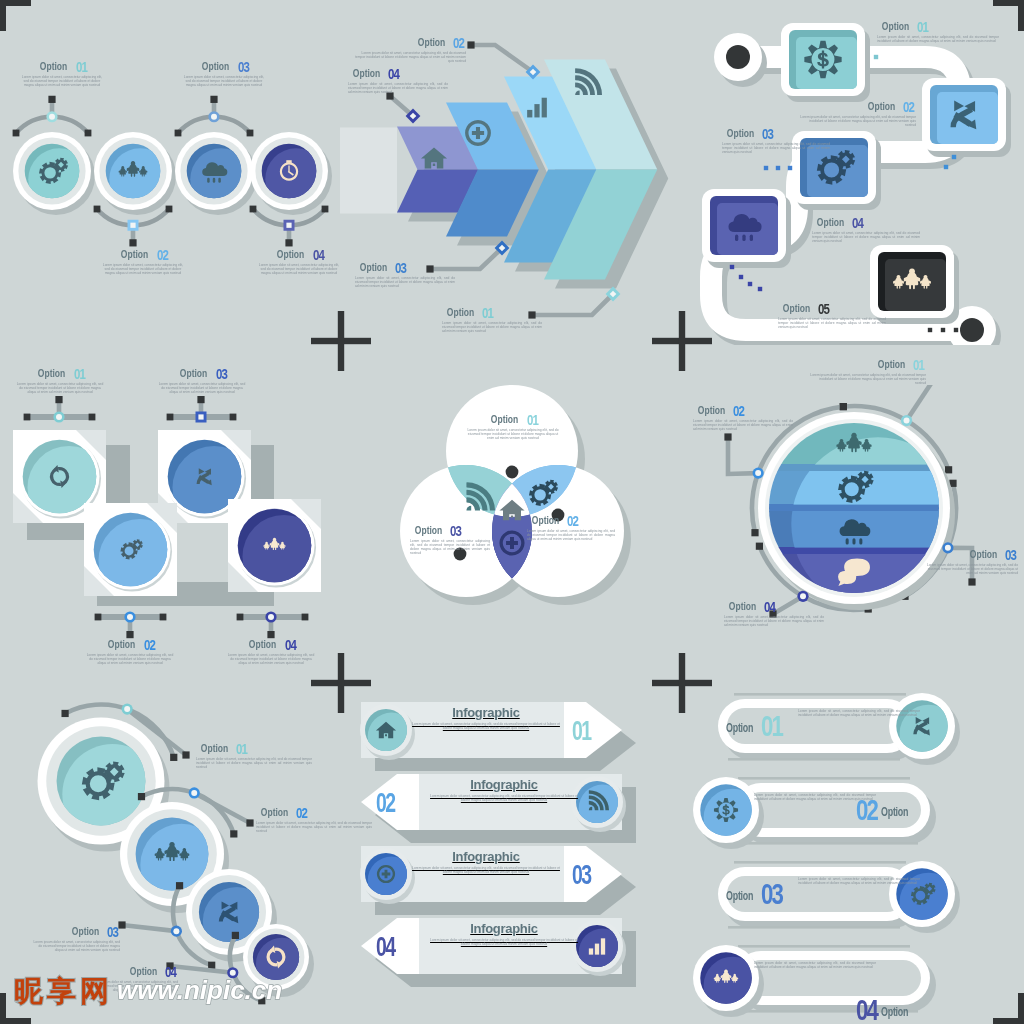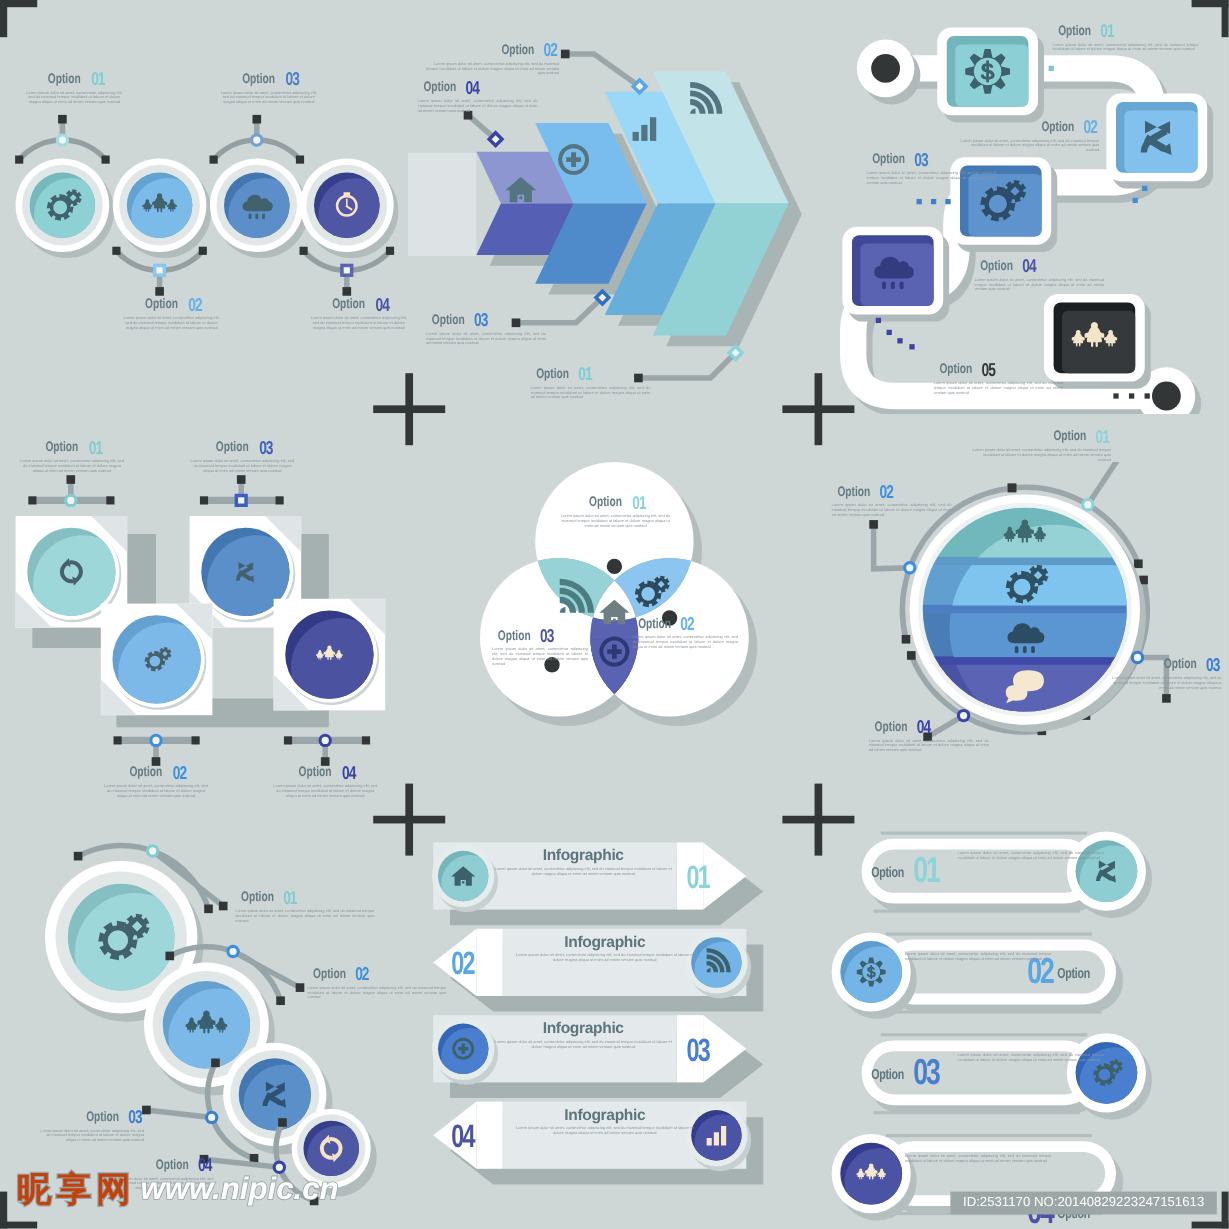--- a/index.html
+++ b/index.html
@@ -11,21 +11,21 @@
      font-family:"Liberation Sans",sans-serif;color:#647a82;letter-spacing:-0.3px;
      word-spacing:-1.5px;}
   .lbl .hd i{display:inline-block;transform:scaleX(.74);transform-origin:center;font-style:normal;
      letter-spacing:0px;}
   .lbl .hd b{font-size:15.5px;line-height:12px;vertical-align:-1.6px;display:inline-block;
      transform:scaleX(.74);transform-origin:center;letter-spacing:-1.1px;}
   .lbl .bd{font-size:3.3px;line-height:4.2px;color:#8b959c;text-align:justify;
      font-family:"Liberation Sans",sans-serif;margin-top:2px;}
   .c-lbl .hd,.c-lbl .bd{text-align:center;}
   .r-lbl .hd,.r-lbl .bd{text-align:right;}
-  .banner-txt{position:absolute;text-align:center;}
+  .banner-txt{position:absolute;text-align:center;text-decoration:underline;}
   .bt-title{font-weight:bold;font-size:13px;line-height:14px;color:#5e757d;
      font-family:"Liberation Sans",sans-serif;letter-spacing:-0.3px;}
   .bt-body{font-size:3.3px;line-height:4.2px;color:#8b959c;text-align:center;margin-top:2px;
      height:12.6px;overflow:hidden;}
   .bt-num{position:absolute;font-weight:bold;font-size:27px;line-height:27px;
      font-family:"Liberation Sans",sans-serif;letter-spacing:-2px;
      transform:scaleX(.72);transform-origin:left top;}
   .pill-hd{position:absolute;white-space:nowrap;font-weight:bold;
      font-family:"Liberation Sans",sans-serif;color:#5e757d;}
   .pill-hd .ph-t{display:inline-block;font-size:12px;line-height:12px;
@@ -940,14 +940,13 @@
     </svg>
     <div class="pill-hd" style="top: 711px; left: 726px;"><span class="ph-t">Option</span><span class="ph-n" style="color: rgb(142, 211, 216);">01</span></div>
     <div class="pill-body" style="top: 709px; left: 798px; width: 122px;">Lorem ipsum dolor sit amet, consectetur adipiscing elit, sed do eiusmod tempor incididunt ut labore et dolore magna aliqua ut enim ad minim veniam quis nostrud</div>
     <div class="pill-hd rev" style="top: 795px; left: 858px;"><span class="ph-n" style="color: rgb(90, 165, 228);">02</span><span class="ph-t">Option</span></div>
     <div class="pill-body" style="top: 793px; left: 754px; width: 122px;">Lorem ipsum dolor sit amet, consectetur adipiscing elit, sed do eiusmod tempor incididunt ut labore et dolore magna aliqua ut enim ad minim veniam quis nostrud</div>
     <div class="pill-hd" style="top: 879px; left: 726px;"><span class="ph-t">Option</span><span class="ph-n" style="color: rgb(74, 127, 208);">03</span></div>
     <div class="pill-body" style="top: 877px; left: 798px; width: 122px;">Lorem ipsum dolor sit amet, consectetur adipiscing elit, sed do eiusmod tempor incididunt ut labore et dolore magna aliqua ut enim ad minim veniam quis nostrud</div>
     <div class="pill-hd rev" style="top: 995px; left: 858px;"><span class="ph-n" style="color: rgb(74, 83, 164);">04</span><span class="ph-t">Option</span></div>
     <div class="pill-body" style="top: 961px; left: 754px; width: 122px;">Lorem ipsum dolor sit amet, consectetur adipiscing elit, sed do eiusmod tempor incididunt ut labore et dolore magna aliqua ut enim ad minim veniam quis nostrud</div>
     <div class="watermark"><span class="wm-cn">昵享网</span><span class="wm-en">www.nipic.cn</span></div>
-    <div class="idbar">ID:2531170 NO:20140829223247151613</div>
   </div>
 
 </body></html>

